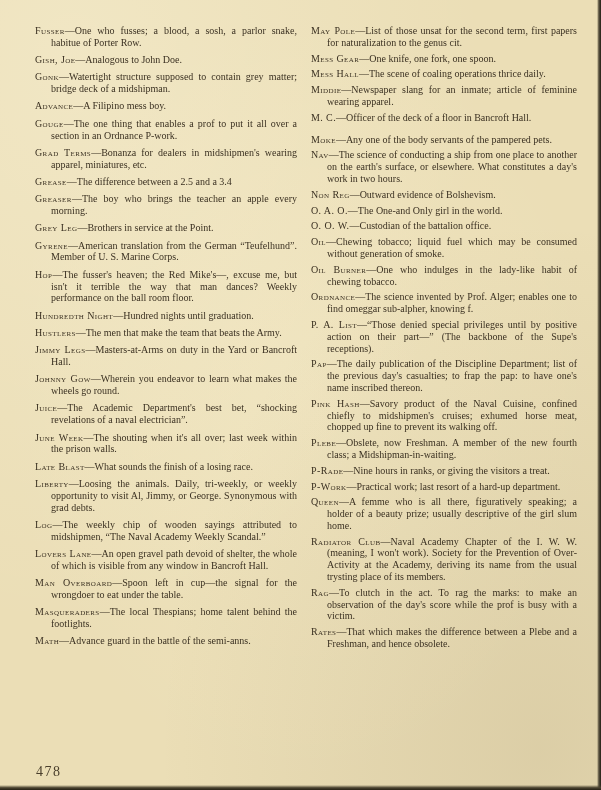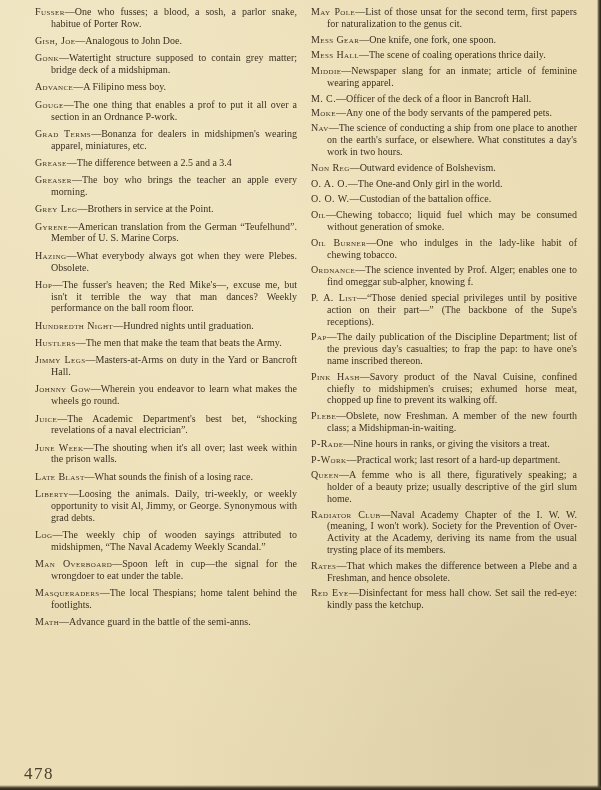--- a/index.html
+++ b/index.html
@@ -8,39 +8,39 @@
     position:relative;
     overflow:hidden;
     background:
       radial-gradient(ellipse at 12% 8%, rgba(255,250,228,0.30), rgba(255,250,228,0) 55%),
       radial-gradient(ellipse at 50% 50%, rgba(255,248,220,0.18), rgba(255,248,220,0) 70%),
       radial-gradient(ellipse at 90% 95%, rgba(110,92,55,0.12), rgba(110,92,55,0) 50%),
       #ebdeb6;
     font-family:"Liberation Serif", serif;
     color:#3b3122;
   }
-  .col { position:absolute; top:6px; }
+  .col { position:absolute; top:25px; }
   .col-left  { left:35px;  width:262px; }
   .col-right { left:311px; width:266px; }
   .entry {
     font-size:10px;
     line-height:11.8px;
     text-align:justify;
     padding-left:16px;
     text-indent:-16px;
     margin-bottom:5.5px;
   }
   .col-right .entry { margin-bottom:4px; }
-  .entry.tight { margin-bottom:2px; }
+  .entry.tight { margin-bottom:10px; }
   .term { font-variant:small-caps; letter-spacing:0.4px; }
   .sep { }
   .def.it { }
   .pagenum {
-    position:absolute; left:24px; top:764px;
-    font-size:17px; letter-spacing:1.5px; color:#4a3f2c;
+    position:absolute; left:36px; top:764px;
+    font-size:14px; letter-spacing:1.5px; color:#4a3f2c;
   }
   .edge-right {
     position:absolute; top:0; right:0; width:4px; height:100%;
     background:linear-gradient(to right, rgba(58,50,34,0), #5a5340 45%, #231f15);
   }
   .edge-bottom {
     position:absolute; left:0; bottom:0; width:100%; height:5px;
     background:linear-gradient(to bottom, rgba(58,50,34,0), #4a4330 55%, #262115);
   }
 </style>
@@ -51,31 +51,31 @@
     <div class="entry"><span class="term">Fusser</span><span class="sep">—</span><span class="def">One who fusses; a blood, a sosh, a parlor snake, habitue of Porter Row.</span></div>
     <div class="entry"><span class="term">Gish, Joe</span><span class="sep">—</span><span class="def">Analogous to John Doe.</span></div>
     <div class="entry"><span class="term">Gonk</span><span class="sep">—</span><span class="def">Watertight structure supposed to contain grey matter; bridge deck of a midshipman.</span></div>
     <div class="entry"><span class="term">Advance</span><span class="sep">—</span><span class="def">A Filipino mess boy.</span></div>
     <div class="entry"><span class="term">Gouge</span><span class="sep">—</span><span class="def">The one thing that enables a prof to put it all over a section in an Ordnance P-work.</span></div>
     <div class="entry"><span class="term">Grad Terms</span><span class="sep">—</span><span class="def">Bonanza for dealers in midshipmen's wearing apparel, miniatures, etc.</span></div>
     <div class="entry"><span class="term">Grease</span><span class="sep">—</span><span class="def">The difference between a 2.5 and a 3.4</span></div>
     <div class="entry"><span class="term">Greaser</span><span class="sep">—</span><span class="def">The boy who brings the teacher an apple every morning.</span></div>
     <div class="entry"><span class="term">Grey Leg</span><span class="sep">—</span><span class="def">Brothers in service at the Point.</span></div>
     <div class="entry"><span class="term">Gyrene</span><span class="sep">—</span><span class="def">American translation from the German “Teufelhund”.  Member of U. S. Marine Corps.</span></div>
-    <div class="entry"><span class="term">Hazing</span><span class="sep">—</span><span class="def">What everybody always got when they were Plebes.  Obsolete.</span></div>
     <div class="entry"><span class="term">Hop</span><span class="sep">—</span><span class="def">The fusser's heaven; the Red Mike's—, excuse me, but isn't it terrible the way that man dances?  Weekly performance on the ball room floor.</span></div>
     <div class="entry"><span class="term">Hundredth Night</span><span class="sep">—</span><span class="def">Hundred nights until graduation.</span></div>
     <div class="entry"><span class="term">Hustlers</span><span class="sep">—</span><span class="def">The men that make the team that beats the Army.</span></div>
     <div class="entry"><span class="term">Jimmy Legs</span><span class="sep">—</span><span class="def">Masters-at-Arms on duty in the Yard or Bancroft Hall.</span></div>
     <div class="entry"><span class="term">Johnny Gow</span><span class="sep">—</span><span class="def">Wherein you endeavor to learn what makes the wheels go round.</span></div>
     <div class="entry"><span class="term">Juice</span><span class="sep">—</span><span class="def">The Academic Department's best bet, “shocking revelations of a naval electrician”.</span></div>
     <div class="entry"><span class="term">June Week</span><span class="sep">—</span><span class="def">The shouting when it's all over; last week within the prison walls.</span></div>
     <div class="entry"><span class="term">Late Blast</span><span class="sep">—</span><span class="def">What sounds the finish of a losing race.</span></div>
     <div class="entry"><span class="term">Liberty</span><span class="sep">—</span><span class="def">Loosing the animals.  Daily, tri-weekly, or weekly opportunity to visit Al, Jimmy, or George.  Synonymous with grad debts.</span></div>
     <div class="entry"><span class="term">Log</span><span class="sep">—</span><span class="def">The weekly chip of wooden sayings attributed to midshipmen, “The Naval Academy Weekly Scandal.”</span></div>
+    <div class="entry"><span class="term">Lovers Lane</span><span class="sep">—</span><span class="def">An open gravel path devoid of shelter, the whole of which is visible from any window in Bancroft Hall.</span></div>
     <div class="entry"><span class="term">Man Overboard</span><span class="sep">—</span><span class="def">Spoon left in cup—the signal for the wrongdoer to eat under the table.</span></div>
     <div class="entry"><span class="term">Masqueraders</span><span class="sep">—</span><span class="def">The local Thespians; home talent behind the footlights.</span></div>
     <div class="entry"><span class="term">Math</span><span class="sep">—</span><span class="def">Advance guard in the battle of the semi-anns.</span></div>
   </div>
 <div class="col col-right">
     <div class="entry"><span class="term">May Pole</span><span class="sep">—</span><span class="def">List of those unsat for the second term, first papers for naturalization to the genus cit.</span></div>
     <div class="entry"><span class="term">Mess Gear</span><span class="sep">—</span><span class="def">One knife, one fork, one spoon.</span></div>
     <div class="entry"><span class="term">Mess Hall</span><span class="sep">—</span><span class="def">The scene of coaling operations thrice daily.</span></div>
     <div class="entry"><span class="term">Middie</span><span class="sep">—</span><span class="def">Newspaper slang for an inmate; article of feminine wearing apparel.</span></div>
     <div class="entry tight"><span class="term">M. C.</span><span class="sep">—</span><span class="def">Officer of the deck of a floor in Bancroft Hall.</span></div>
@@ -88,20 +88,20 @@
     <div class="entry"><span class="term">Oil Burner</span><span class="sep">—</span><span class="def">One who indulges in the lady-like habit of chewing tobacco.</span></div>
     <div class="entry"><span class="term">Ordnance</span><span class="sep">—</span><span class="def">The science invented by Prof. Alger; enables one to find omeggar sub-alpher, knowing f.</span></div>
     <div class="entry"><span class="term">P. A. List</span><span class="sep">—</span><span class="def">“Those denied special privileges until by positive action on their part—” (The backbone of the Supe's receptions).</span></div>
     <div class="entry"><span class="term">Pap</span><span class="sep">—</span><span class="def">The daily publication of the Discipline Department; list of the previous day's casualties; </span><span class="def it">to frap the pap:</span><span class="def"> to have one's name inscribed thereon.</span></div>
     <div class="entry"><span class="term">Pink Hash</span><span class="sep">—</span><span class="def">Savory product of the Naval Cuisine, confined chiefly to midshipmen's cruises; exhumed horse meat, chopped up fine to prevent its walking off.</span></div>
     <div class="entry"><span class="term">Plebe</span><span class="sep">—</span><span class="def">Obslete, now Freshman.  A member of the new fourth class; a Midshipman-in-waiting.</span></div>
     <div class="entry"><span class="term">P-Rade</span><span class="sep">—</span><span class="def">Nine hours in ranks, or giving the visitors a treat.</span></div>
     <div class="entry"><span class="term">P-Work</span><span class="sep">—</span><span class="def">Practical work; last resort of a hard-up department.</span></div>
     <div class="entry"><span class="term">Queen</span><span class="sep">—</span><span class="def">A femme who is all there, figuratively speaking; a holder of a beauty prize; usually descriptive of the girl slum home.</span></div>
     <div class="entry"><span class="term">Radiator Club</span><span class="sep">—</span><span class="def">Naval Academy Chapter of the I. W. W. (meaning, I won't work).  Society for the  Prevention of Over-Activity at the Academy, deriving its name from the usual trysting place of its members.</span></div>
+    <div class="entry"><span class="term">Rag</span><span class="sep">—</span><span class="def">To clutch in the act.  </span><span class="def it">To rag the marks:</span><span class="def"> to make an observation of the day's score while the prof is busy with a victim.</span></div>
     <div class="entry"><span class="term">Rates</span><span class="sep">—</span><span class="def">That which makes the difference between a Plebe and a Freshman, and hence obsolete.</span></div>
-    <div class="entry"><span class="term">Red Eye</span><span class="sep">—</span><span class="def">Disinfectant for mess hall chow.  </span><span class="def it">Set sail the red-eye:</span><span class="def"> kindly pass the ketchup.</span></div>
   </div>
 
 <div class="pagenum">478</div>
 
 <div class="edge-right"></div>
 <div class="edge-bottom"></div>
 
 </body></html>

